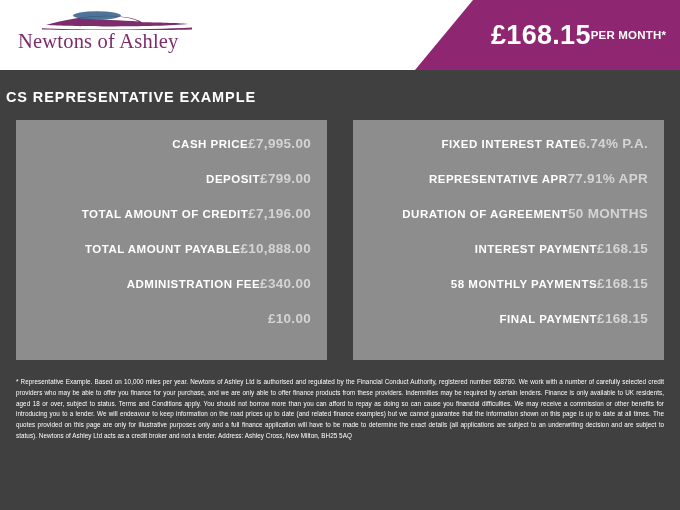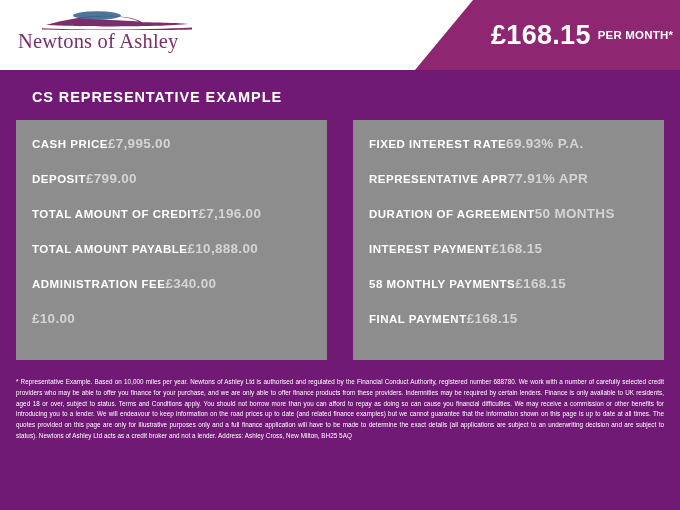--- a/index.html
+++ b/index.html
@@ -6,21 +6,21 @@
   html, body {
     margin: 0; padding: 0;
     width: 680px; height: 510px;
     font-family: "Liberation Sans", sans-serif;
     background: #6e6e6e;
     overflow: hidden;
   }
   #page {
     position: relative;
     width: 680px; height: 510px;
-    background: #701a75;
+    background: #404040;
   }
 
   
   .header {
     position: relative;
     width: 680px;
     height: 70px;
     background: #ffffff;
     overflow: hidden;
   }
@@ -61,27 +61,26 @@
   .price-amount {
     color: #ffffff;
     font-size: 27px;
     font-weight: bold;
     letter-spacing: .3px;
   }
   .price-per {
     color: #ffffff;
     font-size: 11.5px;
     font-weight: bold;
-    margin-left: 7px;
     letter-spacing: .2px;
   }
 
   
   .title-bar {
-    padding: 19px 0 15px 32px;
+    padding: 19px 0 15px 6px;
   }
   .title-bar h1 {
     margin: 0;
     color: #ffffff;
     font-size: 14.5px;
     font-weight: bold;
     letter-spacing: .9px;
   }
 
   
@@ -91,21 +90,21 @@
     padding: 0 16px;
   }
   .panel {
     background: #8d8d8d;
     flex: 1 1 0;
     padding: 16px 16px 14px 16px;
   }
   .row {
     display: flex;
     align-items: baseline;
-    justify-content: flex-start;
+    justify-content: flex-end;
     height: 35px;
   }
   .row .label {
     color: #ffffff;
     font-size: 11.5px;
     font-weight: bold;
     letter-spacing: .5px;
     white-space: nowrap;
   }
   .row .value {
@@ -183,21 +182,21 @@
         <span class="value">£340.00</span>
       </div>
       <div class="row">
         <span class="value">£10.00</span>
       </div>
     </div>
 
     <div class="panel">
       <div class="row">
         <span class="label">FIXED INTEREST RATE</span>
-        <span class="value">69.93% P.A.</span>
+        <span class="value">6.74% P.A.</span>
       </div>
       <div class="row">
         <span class="label">REPRESENTATIVE APR</span>
         <span class="value">77.91% APR</span>
       </div>
       <div class="row">
         <span class="label">DURATION OF AGREEMENT</span>
         <span class="value">50 MONTHS</span>
       </div>
       <div class="row">

